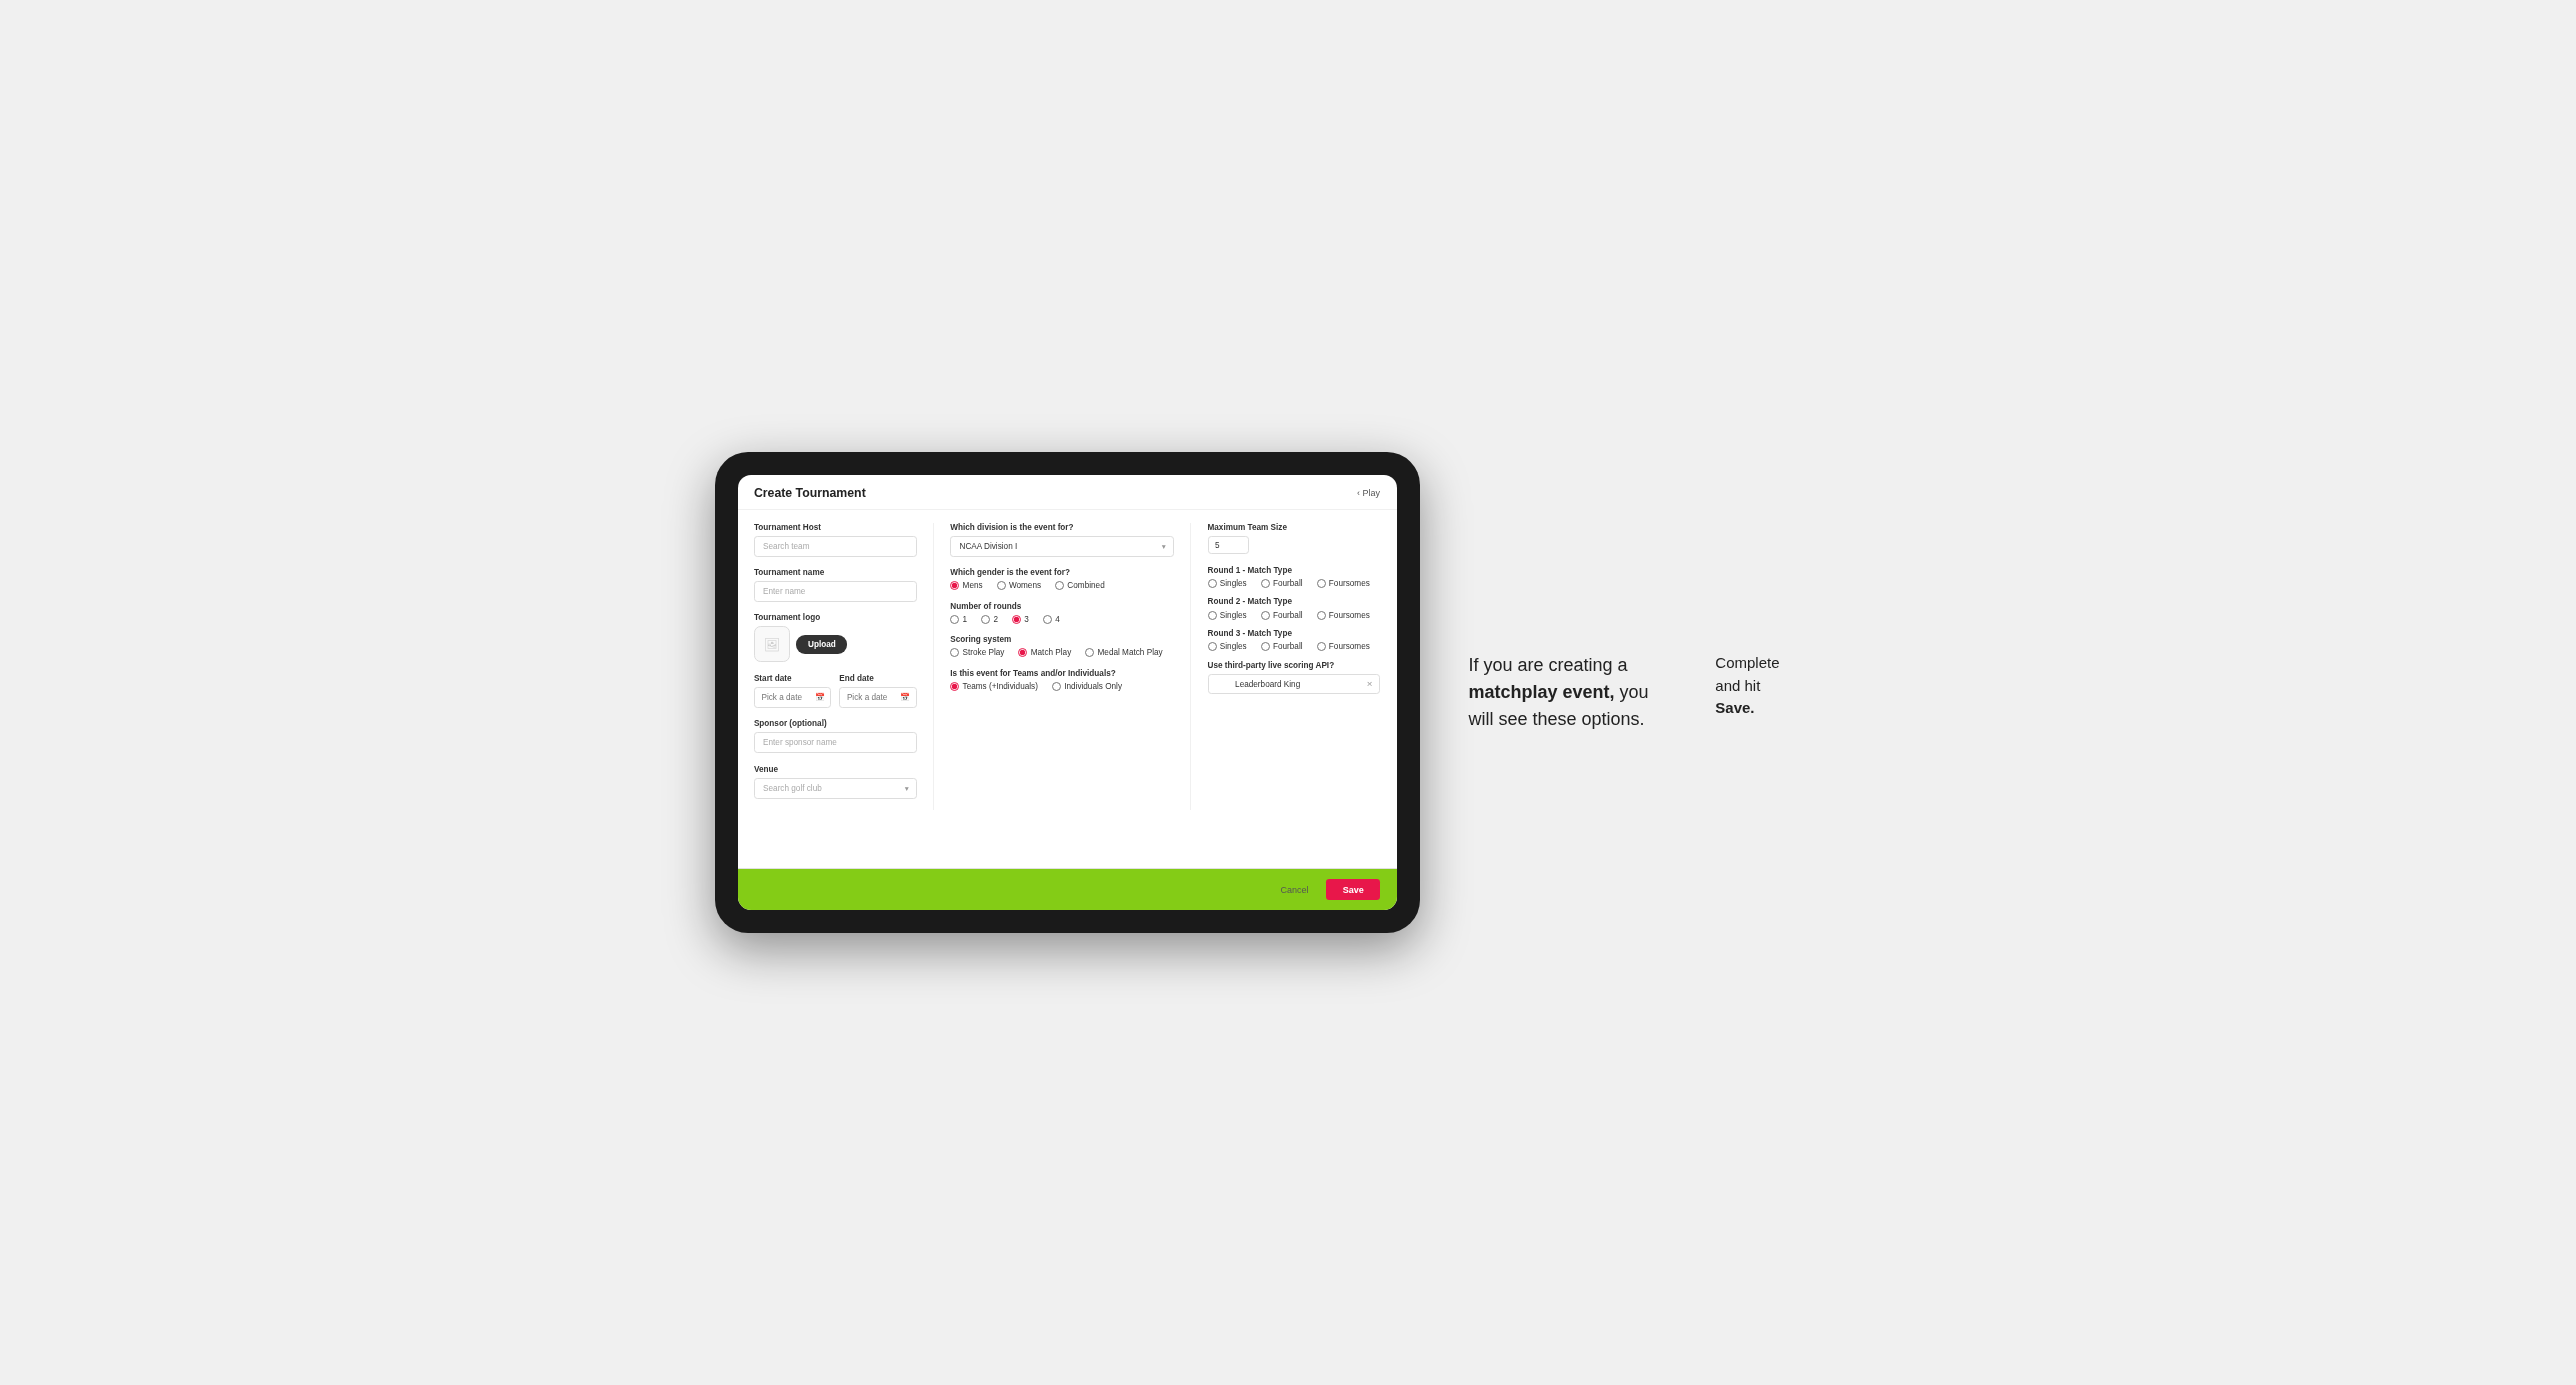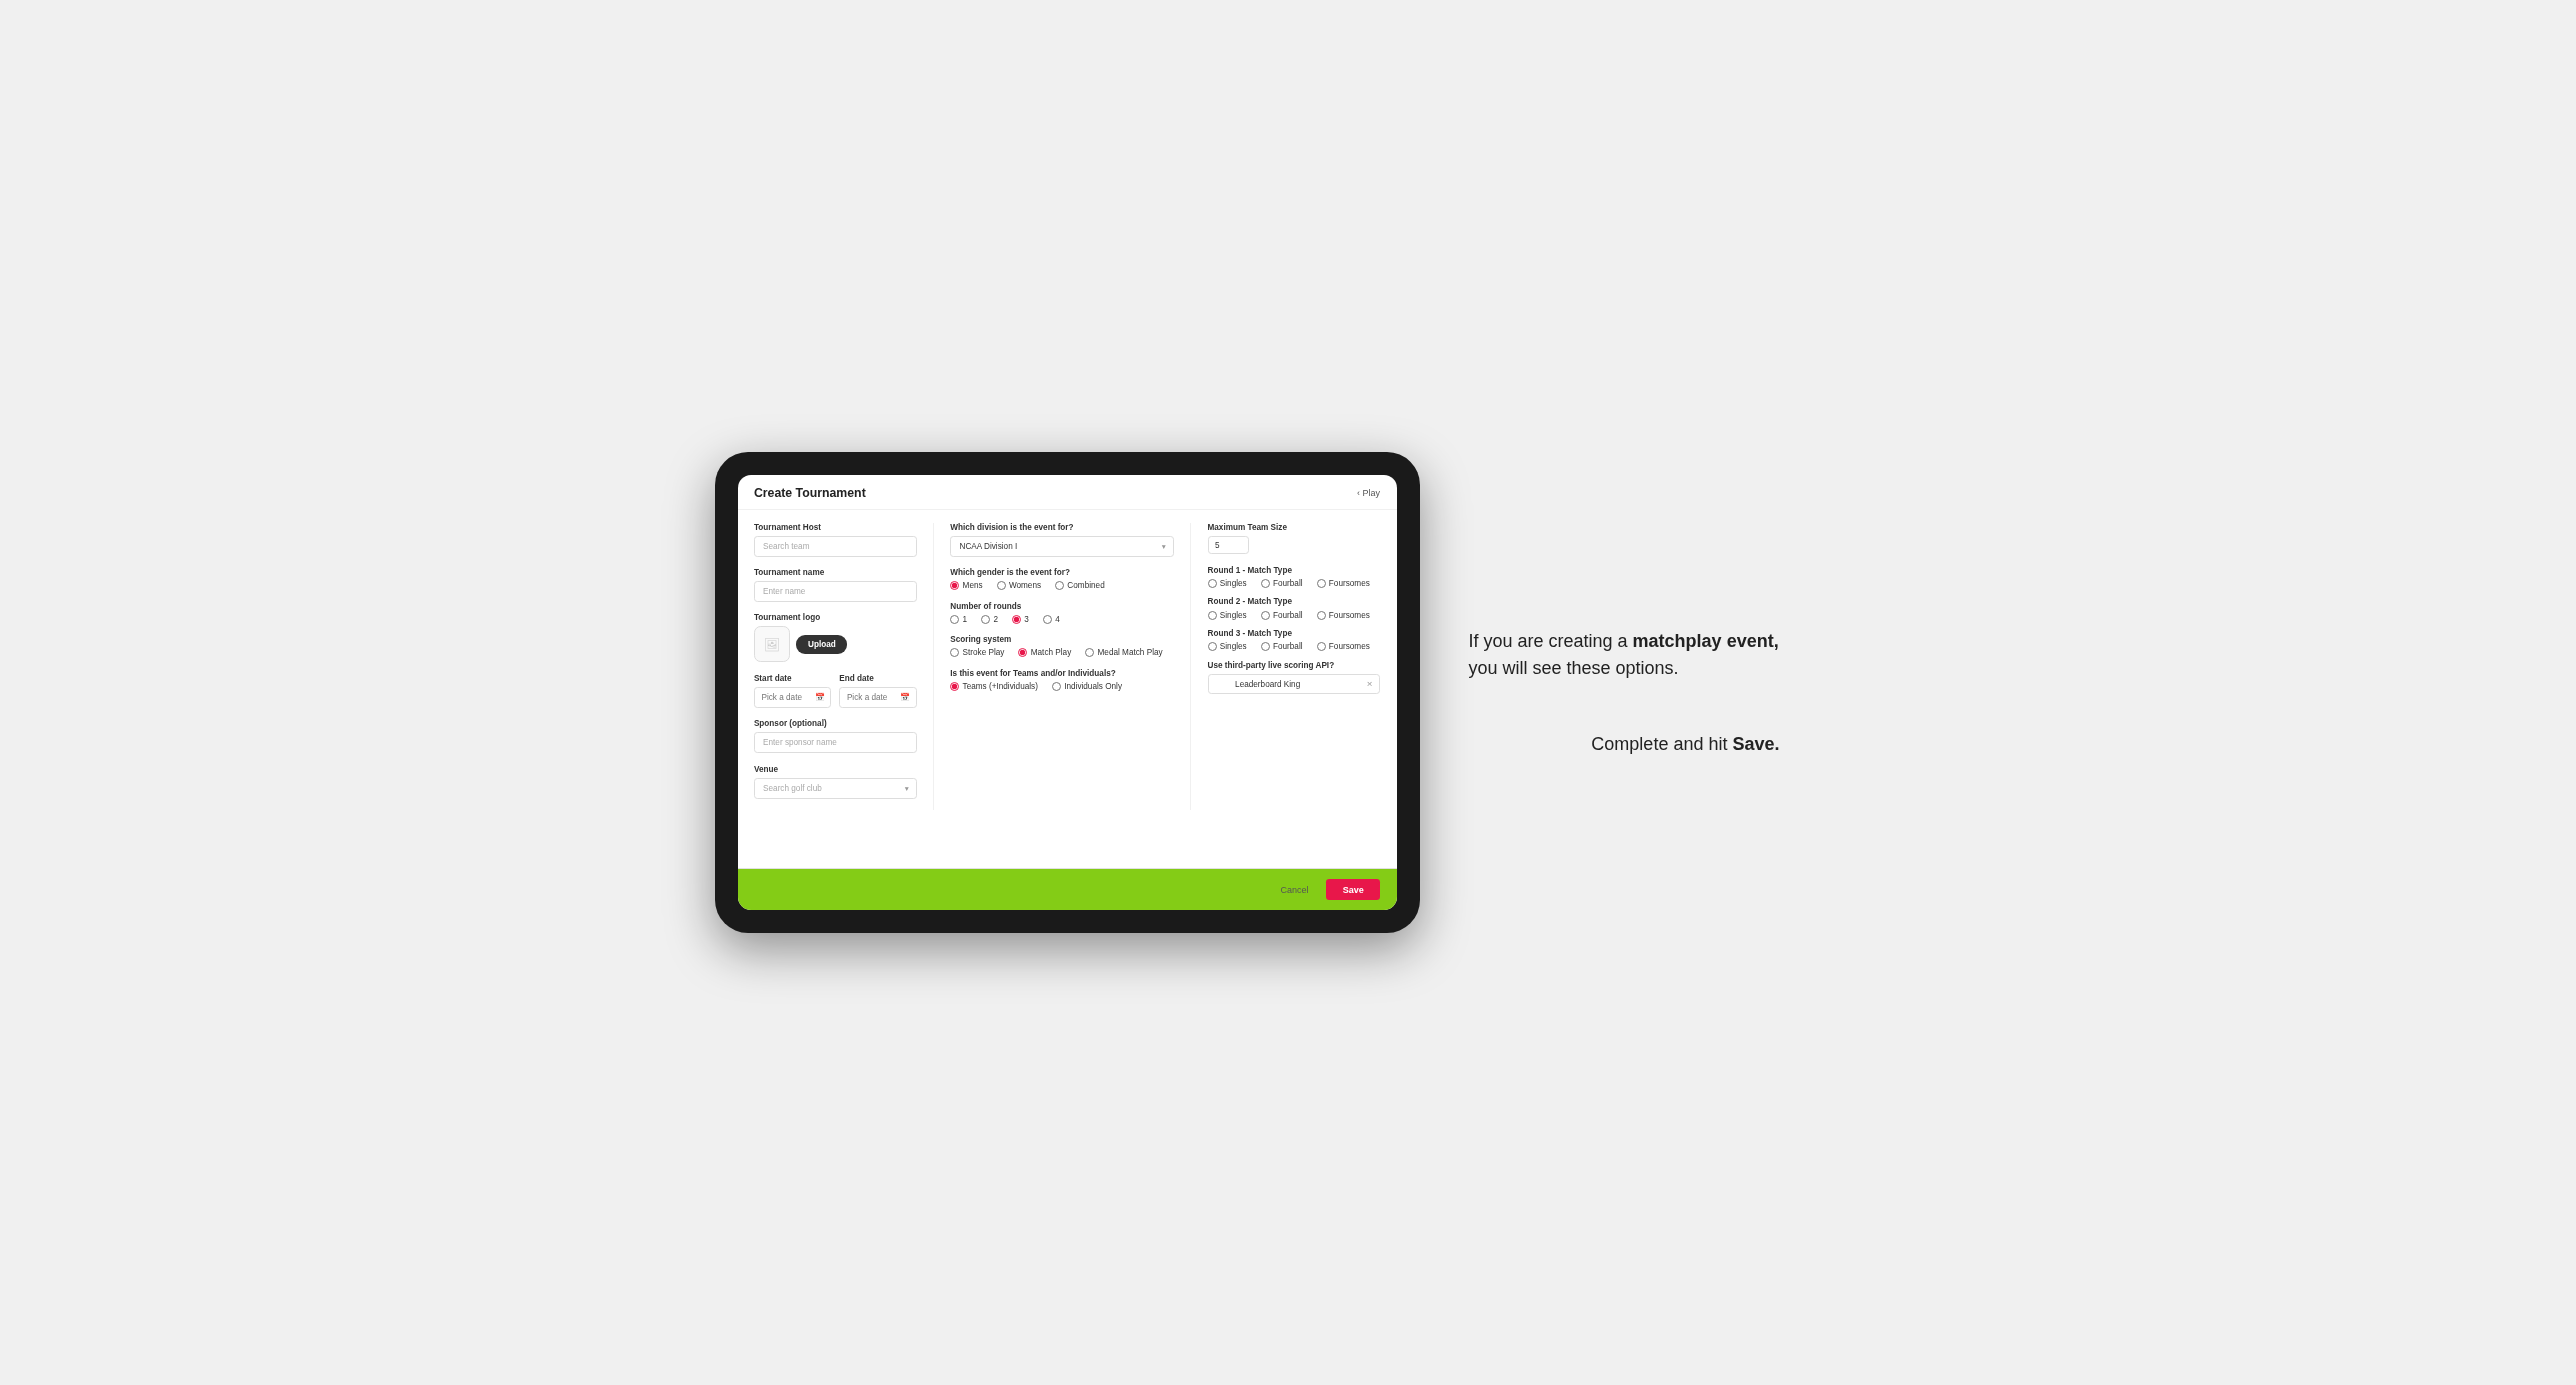--- a/index.html
+++ b/index.html
@@ -340,32 +340,31 @@
       border: none;
       border-radius: 3.3px;
       padding: 5.7px 16.4px;
       font-size: 9px;
       font-weight: 700;
       cursor: pointer;
     }
     
     .annotation-area {
       display: flex;
-      flex-direction: column;
+      flex-direction: row;
       gap: 49px;
       max-width: 311px;
-      align-items: flex-end;
     }
     .annotation-top {
       font-size: 18px;
       color: #222;
       line-height: 1.5;
     }
     .annotation-bottom {
-      font-size: 18px;
+      font-size: 15px;
       color: #222;
       line-height: 1.5;
     }
     .bold { font-weight: 900; }
   </style>
 </head>
 <body>
 
 <div class="scene">
 

